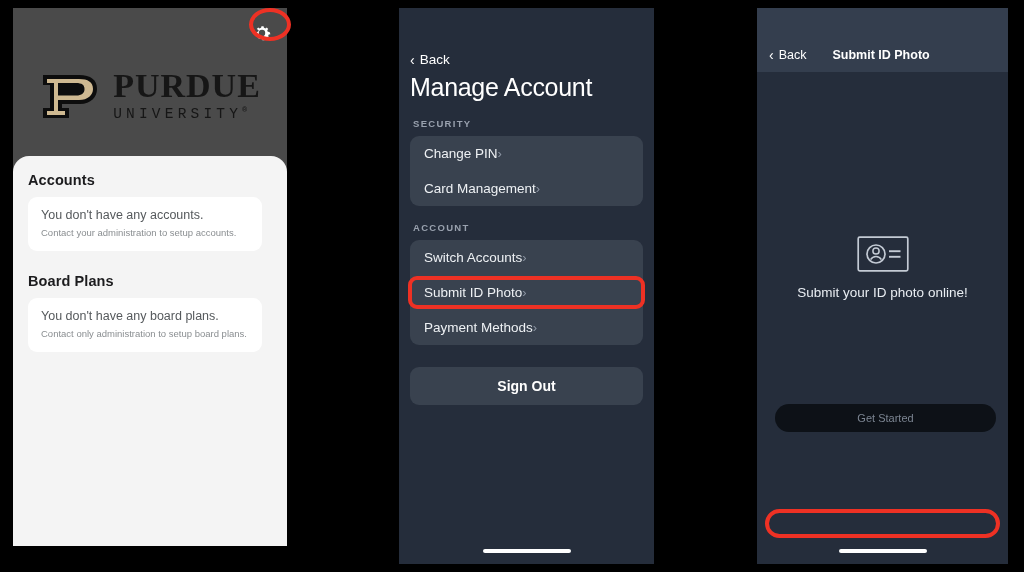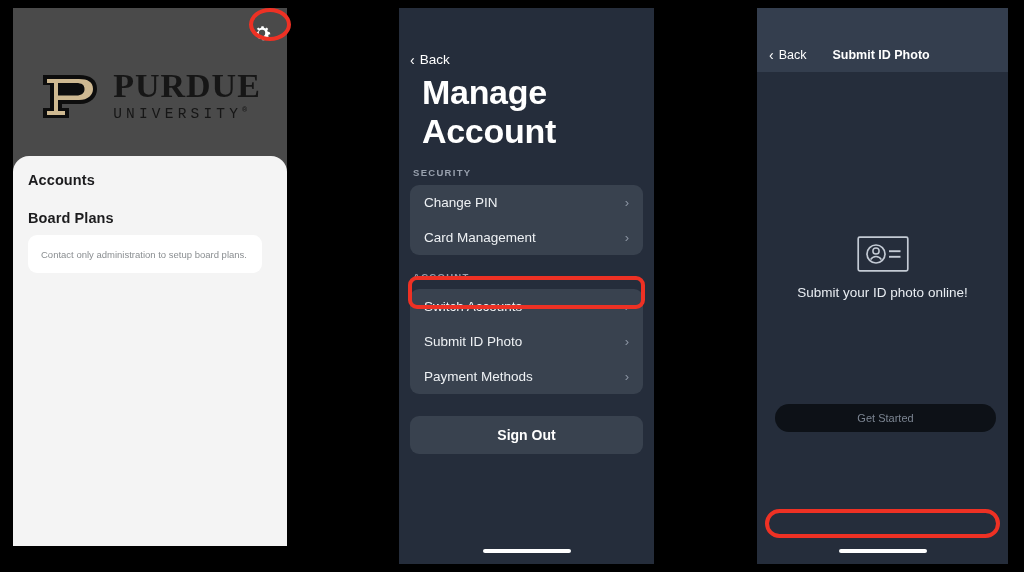--- a/index.html
+++ b/index.html
@@ -76,34 +76,34 @@
     background:#252d3b;
     overflow:hidden;
   }
   .back-row {
     display:flex; align-items:center; gap:5px;
     color:#fff; font-size:13.5px;
     padding:44px 0 0 11px;
   }
   .chev-left { font-size:14px; line-height:1; color:#fff; }
   .big-title {
-    color:#fff; font-size:34px; font-weight:700;
-    padding:6px 0 0 11px; letter-spacing:-0.3px;margin-left:12px;
+    color:#fff; font-size:25px; font-weight:400;
+    padding:6px 0 0 11px; letter-spacing:-0.3px;
   }
   .sec-label {
     color:#99a1ae; font-size:9.5px; font-weight:700;
     letter-spacing:1.3px; padding:16px 0 7px 14px;
   }
   .group {
     margin:0 11px; background:#39424f;
     border-radius:9px; overflow:hidden;
   }
   .row {
     position:relative;
-    display:flex; align-items:center; justify-content:space-between;
+    display:flex; align-items:center; justify-content:flex-start;
     padding:10px 14px; min-height:33px;
   }
   .row-label { color:#eef1f4; font-size:13.5px; }
   .row-chev { color:#8c95a3; font-size:13px; line-height:1; }
   .signout {
     margin:22px 11px 0 11px; background:#39424f;
     border-radius:9px; padding:11px 12px;
     text-align:center; color:#fff;
     font-size:14px; font-weight:700;
   }
@@ -180,23 +180,28 @@
         <path fill="#cfb991" d="M16 78 L16 86 L52 86 L52 78 L38 78 L38 56 L80 56 C98 56 108 46 108 34 C108 20 98 14 80 14 L16 14 L16 22 L30 22 L30 78 Z M38 22 L74 22 C86 22 91 26 91 34 C91 42 86 47 74 47 L38 47 Z"></path>
       </svg>
       <div class="logo-text">
         <div class="logo-word">PURDUE</div>
         <div class="logo-sub"><span>UNIVERSITY</span><sup>®</sup></div>
       </div>
     </div>
 
     <div class="sheet">
       <div class="sheet-h">Accounts</div>
+      <div class="empty-card">
+        <div class="empty-main">You don't have any accounts.</div>
+        <div class="empty-sub">Contact your administration to setup accounts.</div>
+      </div>
 
       <div class="sheet-h second">Board Plans</div>
       <div class="empty-card">
+        <div class="empty-main">You don't have any board plans.</div>
         <div class="empty-sub">Contact only administration to setup board plans.</div>
       </div>
     </div>
   </div>
   <div class="gear-ann"></div>
 
   <div class="panel2">
     <div class="back-row">
       <span class="chev-left">‹</span>
       <span>Back</span>

